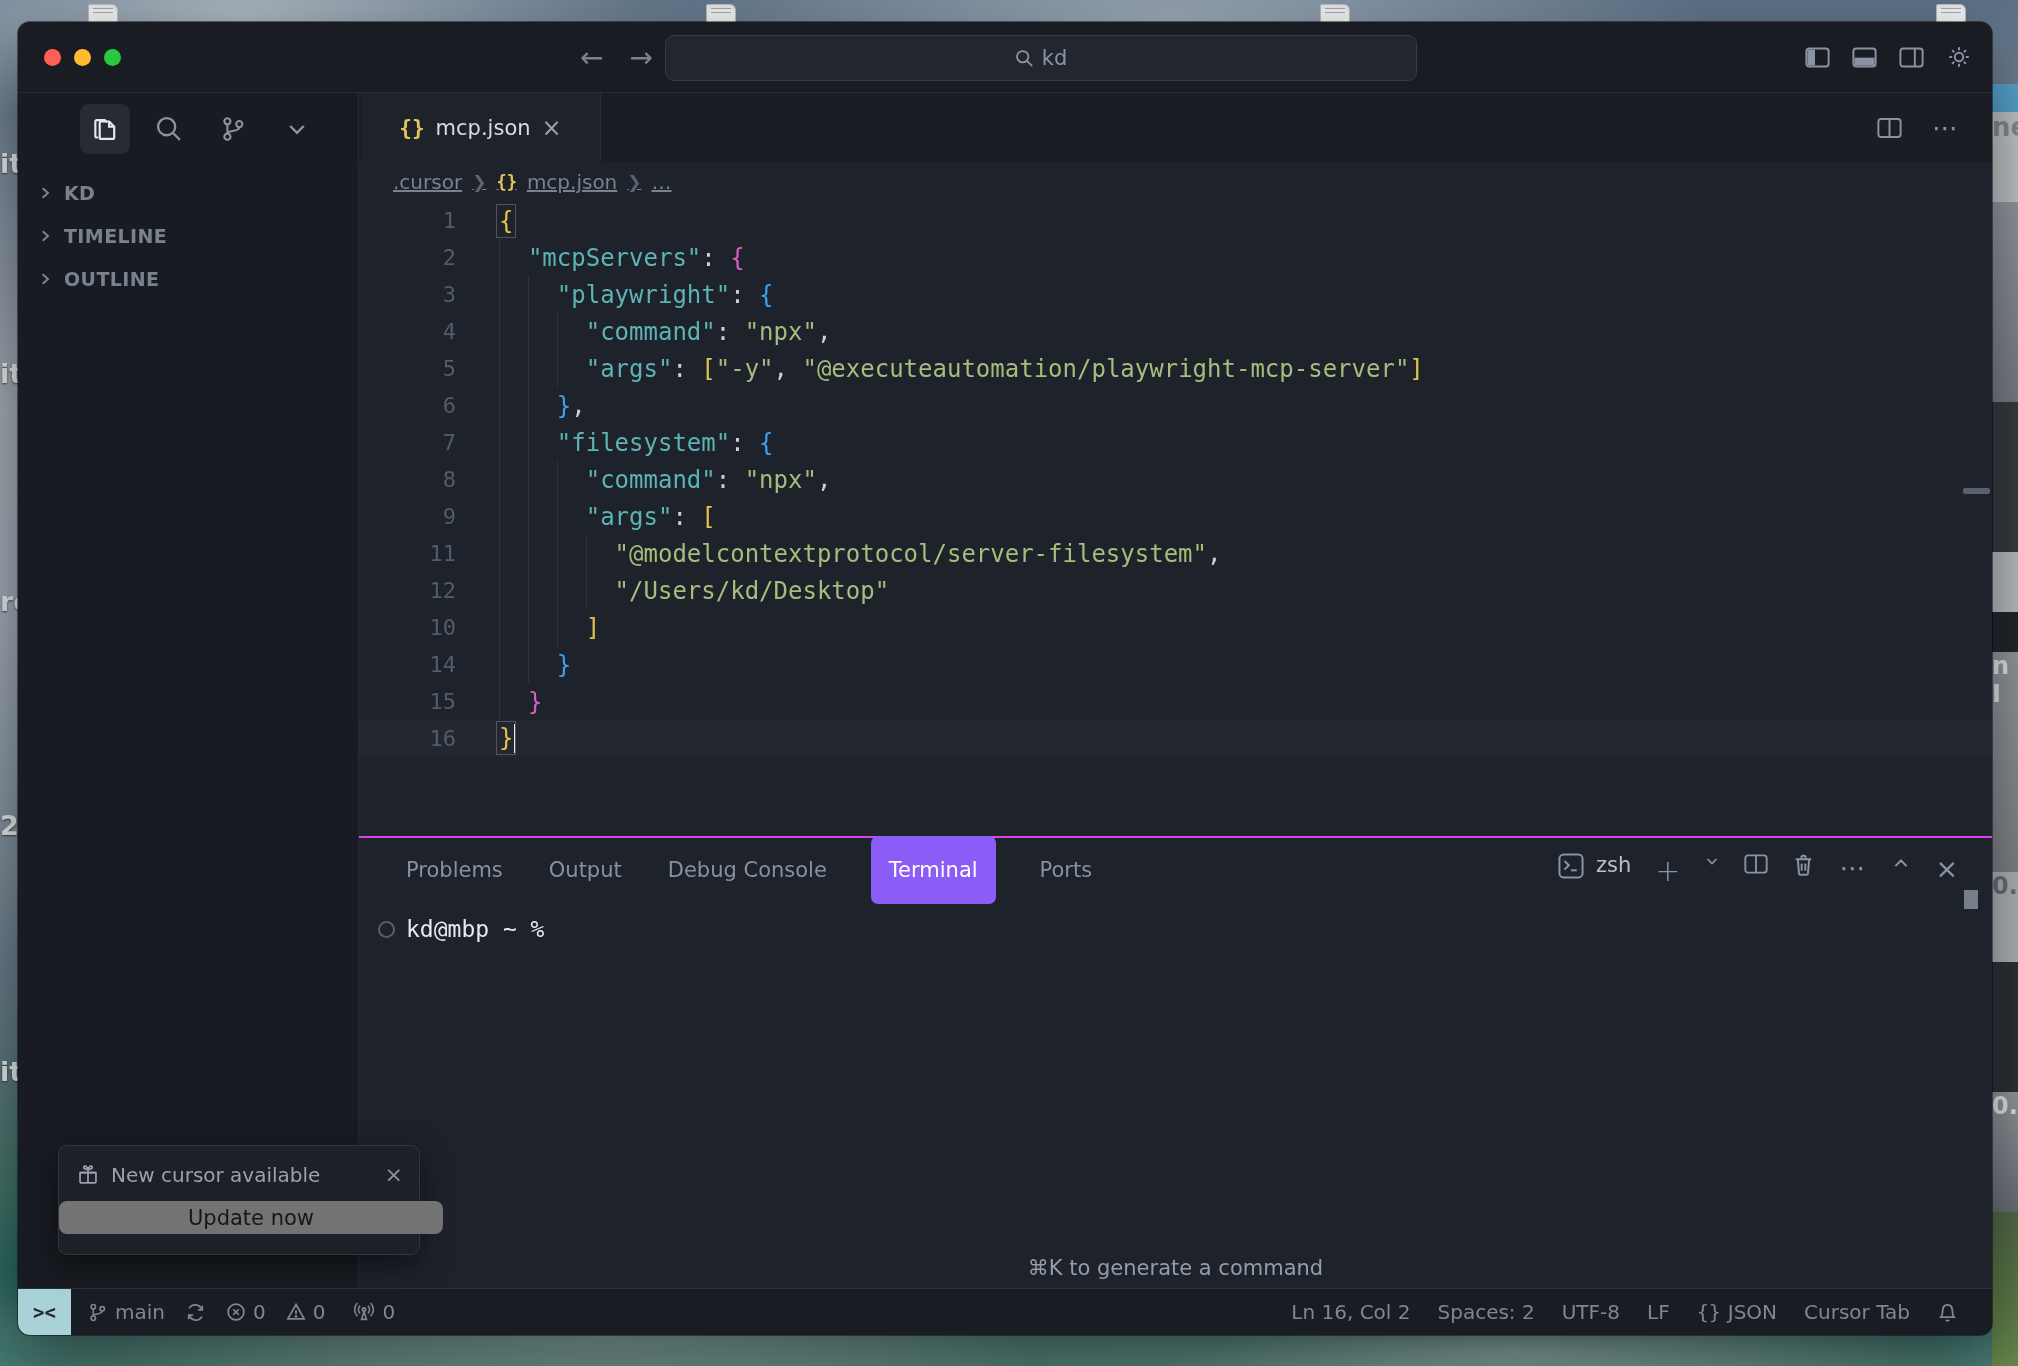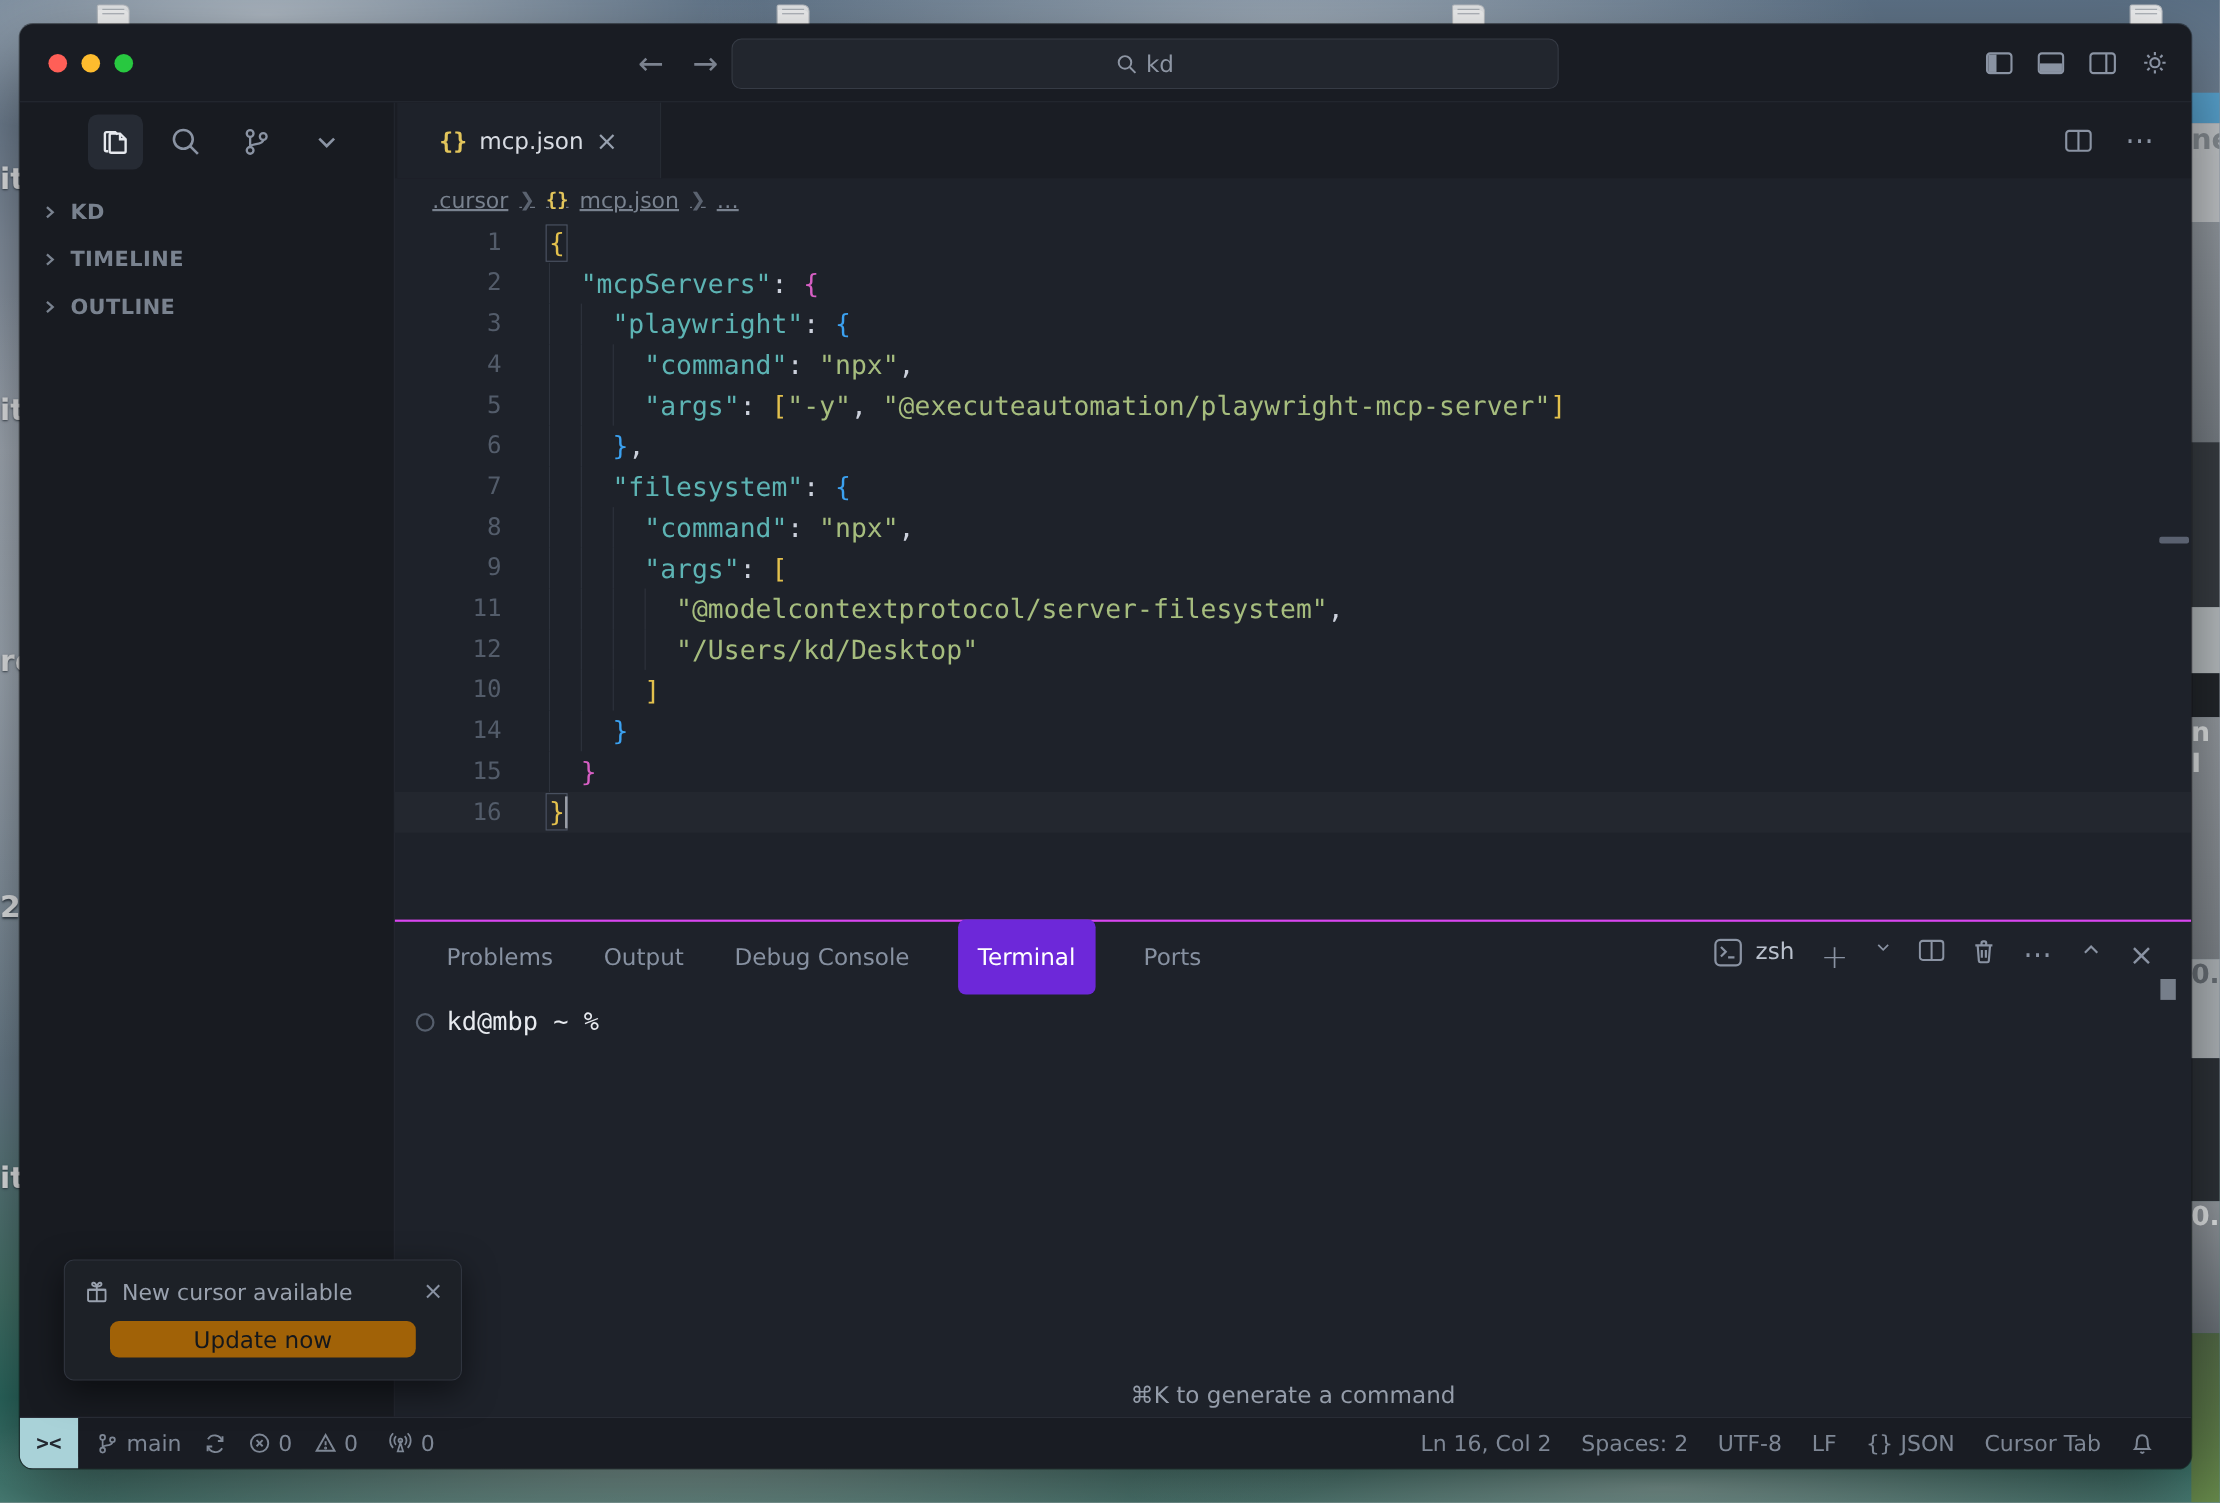--- a/index.html
+++ b/index.html
@@ -68,21 +68,21 @@
   .guide{position:absolute;top:0;bottom:0;width:1px;background:#2e333d;}
   .c-key{color:#5db4b4}.c-str{color:#a6bd7e}.c-pun{color:#ccd1dc}
   .c-b1{color:#e3c14d}.c-b2{color:#d75fc4}.c-b3{color:#3ba1f0}
   .match{outline:1px solid #4d5565;outline-offset:2px;}
   .caret{display:inline-block;width:2px;height:29px;background:#e6e9ee;vertical-align:middle;margin-left:1px;}
   .ovr-mark{position:absolute;right:2px;top:286px;width:27px;height:6px;background:#5a6170;border-radius:2px;}
   
   .panel{flex:0 0 450px;border-top:2px solid #d946ef;position:relative;display:flex;flex-direction:column;}
   .panel-header{height:64px;display:flex;align-items:center;padding-left:45px;gap:42px;flex:0 0 auto;}
   .ptab{color:#8791a1;font-size:21px;padding:9px 2px;}
-  .ptab.active{background:#6d28d9;color:#fff;border-radius:7px;padding:22px 18px;}
+  .ptab.active{background:#8b5cf6;color:#fff;border-radius:7px;padding:22px 18px;}
   .panel-right{margin-left:auto;display:flex;align-items:flex-start;gap:24px;padding-right:34px;color:#8a93a3;}
   .panel-right .zsh{color:#b9c0cc;font-size:21px;margin-left:-12px;}
   .termline{display:flex;align-items:center;margin:14px 0 0 19px;
     font-family:"DejaVu Sans Mono",monospace;font-size:23px;color:#e7eaef;}
   .termdot{width:13px;height:13px;border-radius:50%;border:2px solid #555e6c;margin-right:11px;}
   .cmdk{position:absolute;left:0;right:0;bottom:8px;text-align:center;color:#959daa;font-size:21px;}
   .term-scroll{position:absolute;right:14px;top:52px;width:14px;height:19px;background:#767e8a;}
   
   .statusbar{flex:0 0 46px;background:#191c23;border-top:1px solid #2c3039;
     display:flex;align-items:center;color:#7e8795;font-size:20px;position:relative;}
@@ -90,21 +90,21 @@
     align-items:center;justify-content:center;font-family:"DejaVu Sans Mono",monospace;
     font-weight:bold;font-size:19px;border-bottom-left-radius:11px;}
   .sb-left{display:flex;align-items:center;gap:20px;margin-left:16px;}
   .sb-right{margin-left:auto;display:flex;align-items:center;gap:27px;margin-right:34px;}
   .sb-item{display:flex;align-items:center;gap:7px;}
   
   .toast{position:absolute;left:40px;top:1123px;width:360px;height:108px;background:#1d2127;
     border:1px solid #30353f;border-radius:9px;box-shadow:0 10px 30px rgba(0,0,0,.5);z-index:5;}
   .toast-head{display:flex;align-items:center;gap:12px;padding:16px 16px 0 18px;color:#99a1ae;font-size:20px;}
   .toast-head .x{margin-left:auto;font-size:22px;color:#8a93a3;}
-  .toast-btn{margin:14px auto 0 auto;display:block;width:278px;height:33px;background:#a16207;
+  .toast-btn{margin:14px auto 0 auto;display:block;width:384px;height:33px;background:#737373;
     border:none;border-radius:8px;font-size:21px;color:#14171c;font-family:inherit;}
   svg{display:block;}
 </style>
 </head>
 <body>
 
 <div>
   <div class="desk-frag" style="top:148px">itl</div>
   <div class="desk-frag" style="top:358px">itl</div>
   <div class="desk-frag" style="top:586px">re</div>

